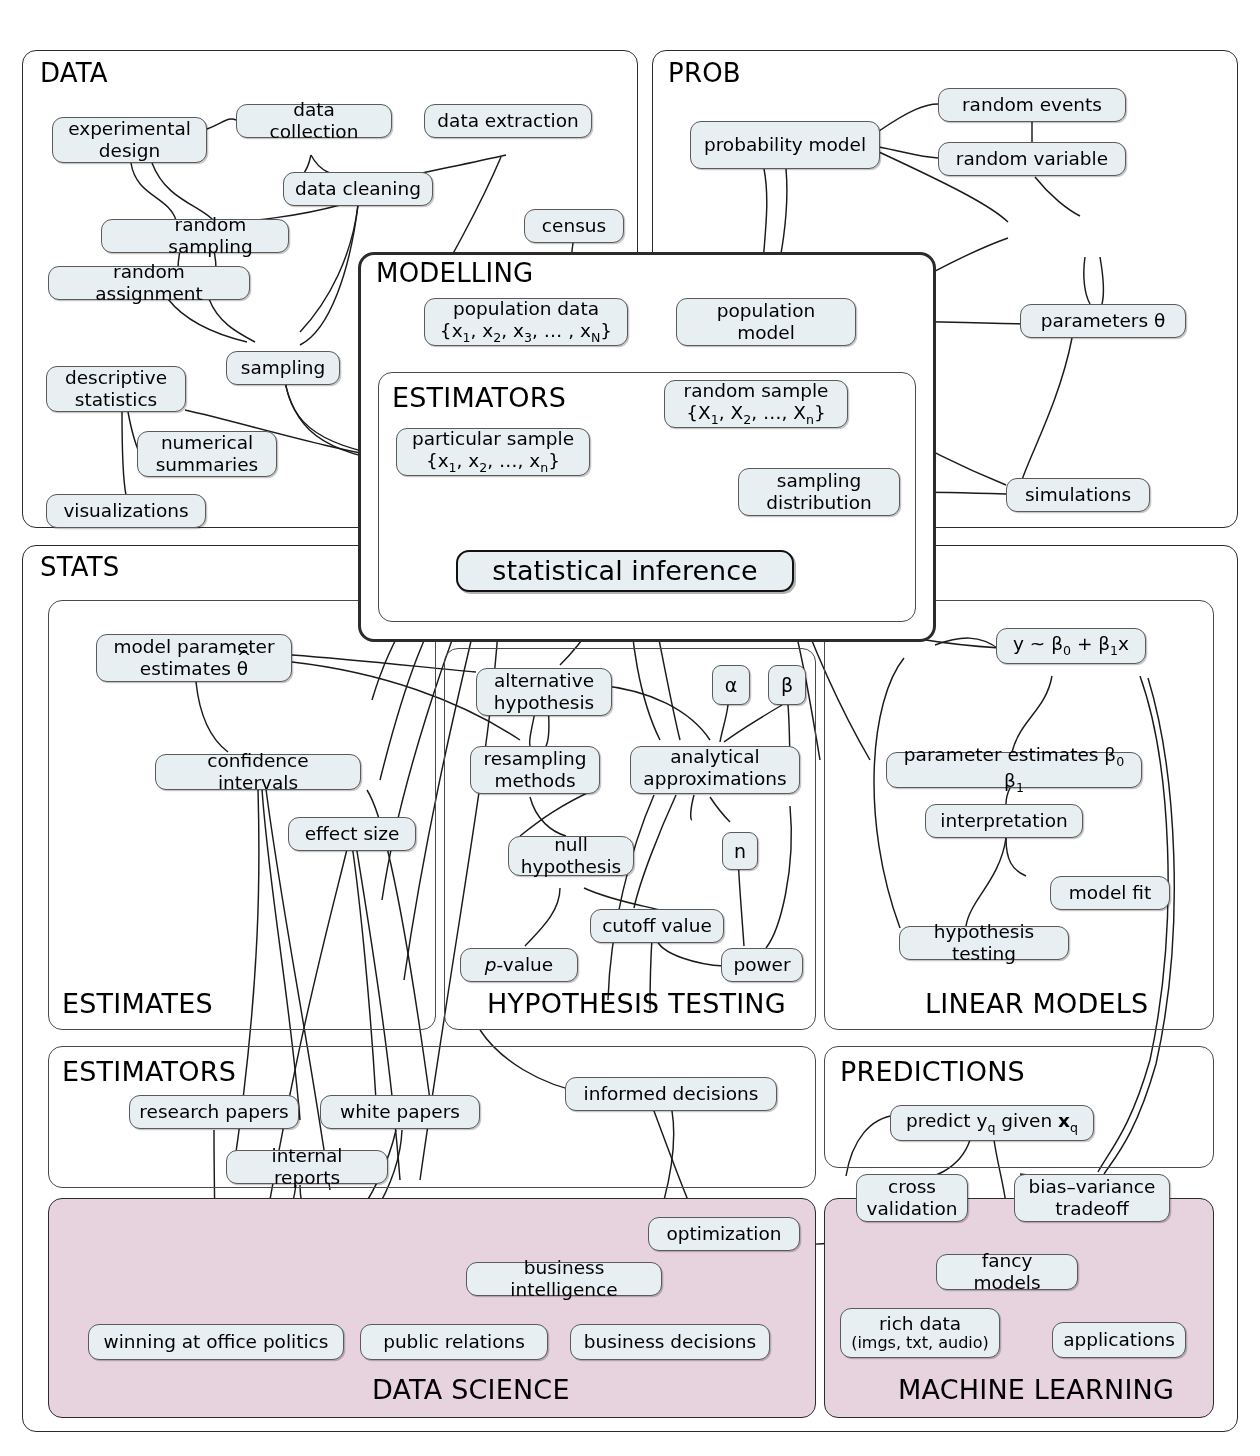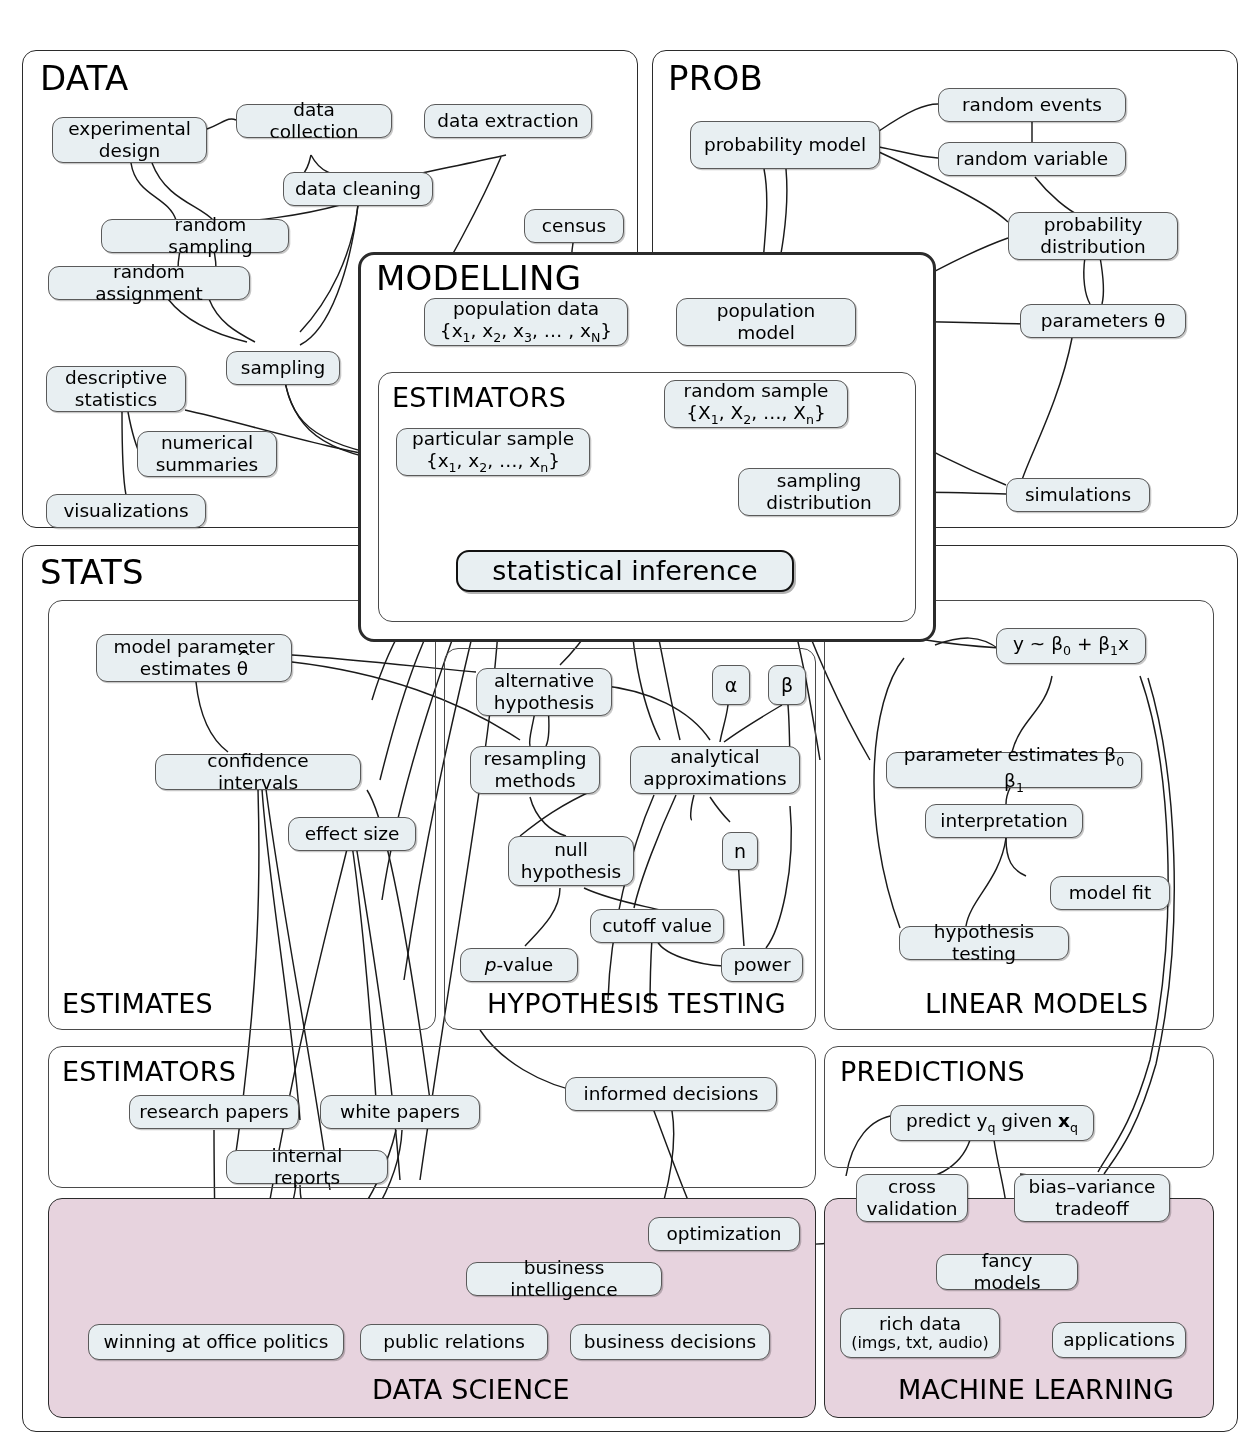--- a/index.html
+++ b/index.html
@@ -4,21 +4,21 @@
 <style>
   html,body{margin:0;padding:0;background:#fff;}
   body{width:1260px;height:1456px;font-family:"DejaVu Sans","Liberation Sans",sans-serif;}
   #stage{position:relative;width:1260px;height:1456px;overflow:hidden;background:#fff;}
   svg#wires{position:absolute;left:0;top:0;width:1260px;height:1456px;pointer-events:none;}
   .panel{position:absolute;box-sizing:border-box;border:1.6px solid #2b2b2b;border-radius:14px;background:transparent;}
   .panel.thick{border-width:3.2px;border-radius:16px;}
   .panel.pinkfill{background:#e7d3de;}
   .panel.whitefill{background:#ffffff;}
   .panel.thin{border-width:1.3px;border-color:#4a4a4a;}
-  .plabel{position:absolute;font-size:34px;color:#000;letter-spacing:.2px;white-space:nowrap;}
+  .plabel{position:absolute;font-size:26px;color:#000;letter-spacing:.2px;white-space:nowrap;}
   .plabel.small{font-size:27px;}
   .node{position:absolute;box-sizing:border-box;background:#e8eff2;border:1.3px solid #5a5a5a;
         border-radius:11px;display:flex;align-items:center;justify-content:center;text-align:center;
         font-size:18.5px;line-height:1.18;color:#000;padding:3px 9px;
         box-shadow:1.3px 1.3px 0 rgba(0,0,0,.22);}
   .node.big{font-size:27px;border-width:2.6px;border-color:#111;border-radius:13px;
             box-shadow:2px 2px 0 rgba(0,0,0,.3);}
   .node.tiny{font-size:19px;border-radius:9px;}
   .node .ln{display:block;}
   sub{font-size:.68em;}
@@ -234,23 +234,20 @@
 
   <div class="node" style="left:690px;top:121px;width:190px;height:48px;">
       <span>probability model</span>
     </div>
   <div class="node" style="left:938px;top:88px;width:188px;height:34px;">
       <span>random events</span>
     </div>
   <div class="node" style="left:938px;top:142px;width:188px;height:34px;">
       <span>random variable</span>
     </div>
-  <div class="node" style="left:1008px;top:212px;width:170px;height:48px;">
-      <span>probability distribution</span>
-    </div>
   <div class="node" style="left:1020px;top:304px;width:166px;height:34px;">
       <span>parameters θ</span>
     </div>
   <div class="node" style="left:1006px;top:478px;width:144px;height:34px;">
       <span>simulations</span>
     </div>
 
   <div class="node" style="left:424px;top:298px;width:204px;height:48px;">
     <span>
       <span class="ln">population data</span>
@@ -300,21 +297,21 @@
     </div>
   <div class="node" style="left:630px;top:746px;width:170px;height:48px;align-items:flex-end;">
       <span>analytical approximations</span>
     </div>
   <div class="node tiny" style="left:712px;top:665px;width:38px;height:40px;">
       <span>α</span>
     </div>
   <div class="node tiny" style="left:768px;top:665px;width:38px;height:40px;">
       <span>β</span>
     </div>
-  <div class="node" style="left:508px;top:836px;width:126px;height:50px;">
+  <div class="node" style="left:508px;top:836px;width:126px;height:40px;border-radius:12px;">
       <span>null hypothesis</span>
     </div>
   <div class="node tiny" style="left:722px;top:832px;width:36px;height:38px;">
       <span>n</span>
     </div>
   <div class="node" style="left:590px;top:909px;width:134px;height:34px;">
       <span>cutoff value</span>
     </div>
   <div class="node" style="left:460px;top:948px;width:118px;height:34px;">
       <span><span class="ital">p</span>-value</span>

